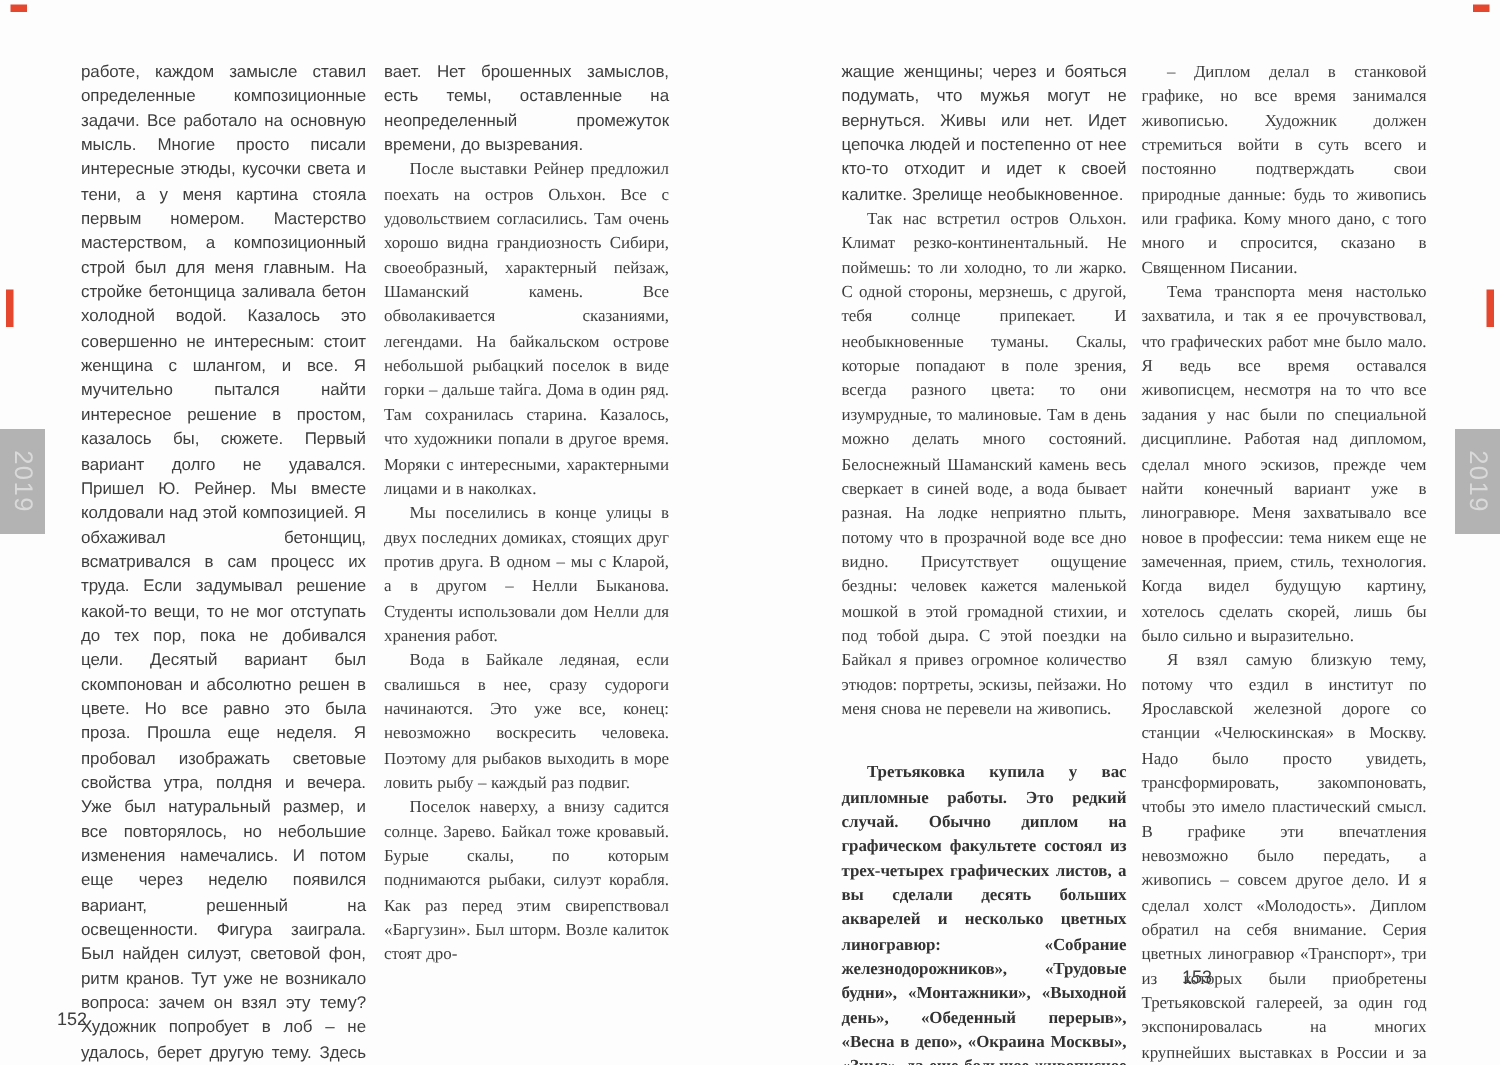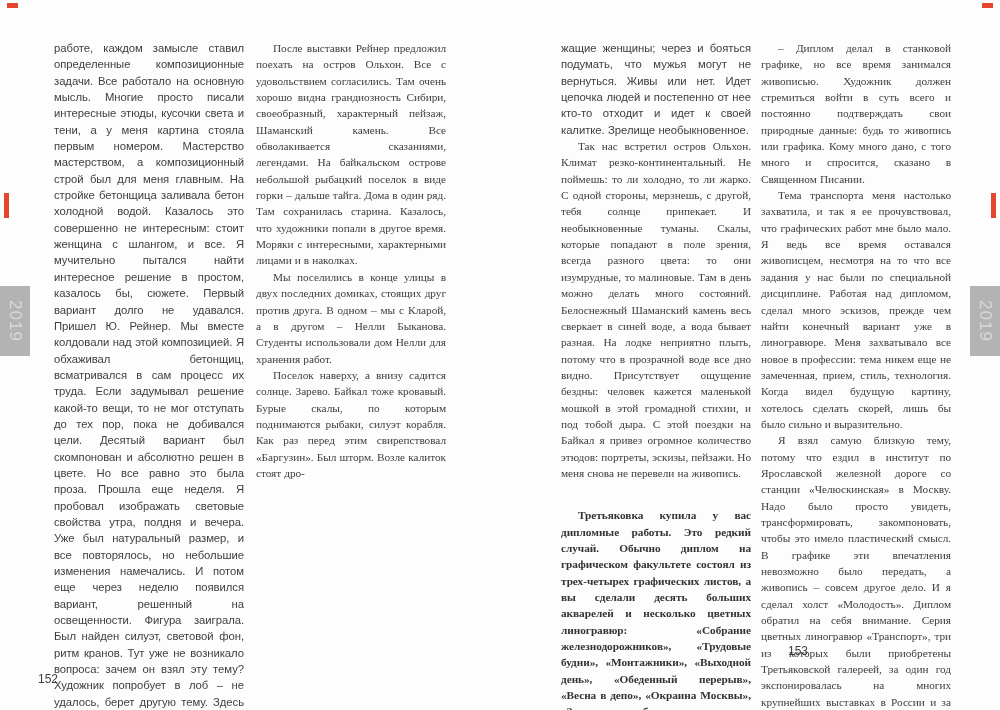--- a/index.html
+++ b/index.html
@@ -78,22 +78,24 @@
   </div>
   <div class="year-tab year-tab-right">
     <span class="year-text">2019</span>
   </div>
 
   <div>
     <div class="col col-1">
         <p class="para">работе, каждом замысле ставил определенные композиционные задачи. Все работало на основную мысль. Многие просто писали интересные этюды, кусочки света и тени, а у меня картина стояла первым номером. Мастерство мастерством, а композиционный строй был для меня главным. На стройке бетонщица заливала бетон холодной водой. Казалось это совершенно не интересным: стоит женщина с шлангом, и все. Я мучительно пытался найти интересное решение в простом, казалось бы, сюжете. Первый вариант долго не удавался. Пришел Ю. Рейнер. Мы вместе колдовали над этой композицией. Я обхаживал бетонщиц, всматривался в сам процесс их труда. Если задумывал решение какой-то вещи, то не мог отступать до тех пор, пока не добивался цели. Десятый вариант был скомпонован и абсолютно решен в цвете. Но все равно это была проза. Прошла еще неделя. Я пробовал изображать световые свойства утра, полдня и вечера. Уже был натуральный размер, и все повторялось, но небольшие изменения намечались. И потом еще через неделю появился вариант, решенный на освещенности. Фигура заиграла. Был найден силуэт, световой фон, ритм кранов. Тут уже не возникало вопроса: зачем он взял эту тему? Художник попробует в лоб – не удалось, берет другую тему. Здесь же одна взятая тема совершенствуется до завершения. Многие художники иногда оставляют сюжет, но мысль все равно работает, и благодаря случайности или состоянию, увиденному в природе, композиция ожи-</p>
       </div>
     <div class="col col-2">
+        <p class="para">вает. Нет брошенных замыслов, есть темы, оставленные на неопределенный промежуток времени, до вызревания.</p>
         <p class="para indent">После выставки Рейнер предложил поехать на остров Ольхон. Все с удовольствием согласились. Там очень хорошо видна грандиозность Сибири, своеобразный, характерный пейзаж, Шаманский камень. Все обволакивается сказаниями, легендами. На байкальском острове небольшой рыбацкий поселок в виде горки – дальше тайга. Дома в один ряд. Там сохранилась старина. Казалось, что художники попали в другое время. Моряки с интересными, характерными лицами и в наколках.</p>
         <p class="para indent">Мы поселились в конце улицы в двух последних домиках, стоящих друг против друга. В одном – мы с Кларой, а в другом – Нелли Быканова. Студенты использовали дом Нелли для хранения работ.</p>
+        <p class="para indent">Вода в Байкале ледяная, если свалишься в нее, сразу судороги начинаются. Это уже все, конец: невозможно воскресить человека. Поэтому для рыбаков выходить в море ловить рыбу – каждый раз подвиг.</p>
         <p class="para indent">Поселок наверху, а внизу садится солнце. Зарево. Байкал тоже кровавый. Бурые скалы, по которым поднимаются рыбаки, силуэт корабля. Как раз перед этим свирепствовал «Баргузин». Был шторм. Возле калиток стоят дро-</p>
       </div>
     <div class="page-number page-number-left">152</div>
   </div>
 
   <div>
     <div class="col col-3">
         <p class="para">жащие женщины; через и бояться подумать, что мужья могут не вернуться. Живы или нет. Идет цепочка людей и постепенно от нее кто-то отходит и идет к своей калитке. Зрелище необыкновенное.</p>
         <p class="para indent">Так нас встретил остров Ольхон. Климат резко-континентальный. Не поймешь: то ли холодно, то ли жарко. С одной стороны, мерзнешь, с другой, тебя солнце припекает. И необыкновенные туманы. Скалы, которые попадают в поле зрения, всегда разного цвета: то они изумрудные, то малиновые. Там в день можно делать много состояний. Белоснежный Шаманский камень весь сверкает в синей воде, а вода бывает разная. На лодке неприятно плыть, потому что в прозрачной воде все дно видно. Присутствует ощущение бездны: человек кажется маленькой мошкой в этой громадной стихии, и под тобой дыра. С этой поездки на Байкал я привез огромное количество этюдов: портреты, эскизы, пейзажи. Но меня снова не перевели на живопись.</p>
         <p class="para bold indent gap">Третьяковка купила у вас дипломные работы. Это редкий случай. Обычно диплом на графическом факультете состоял из трех-четырех графических листов, а вы сделали десять больших акварелей и несколько цветных линогравюр: «Собрание железнодорожников», «Трудовые будни», «Монтажники», «Выходной день», «Обеденный перерыв», «Весна в депо», «Окраина Москвы», «Зима», да еще большое живописное полотно «Молодость».</p>

